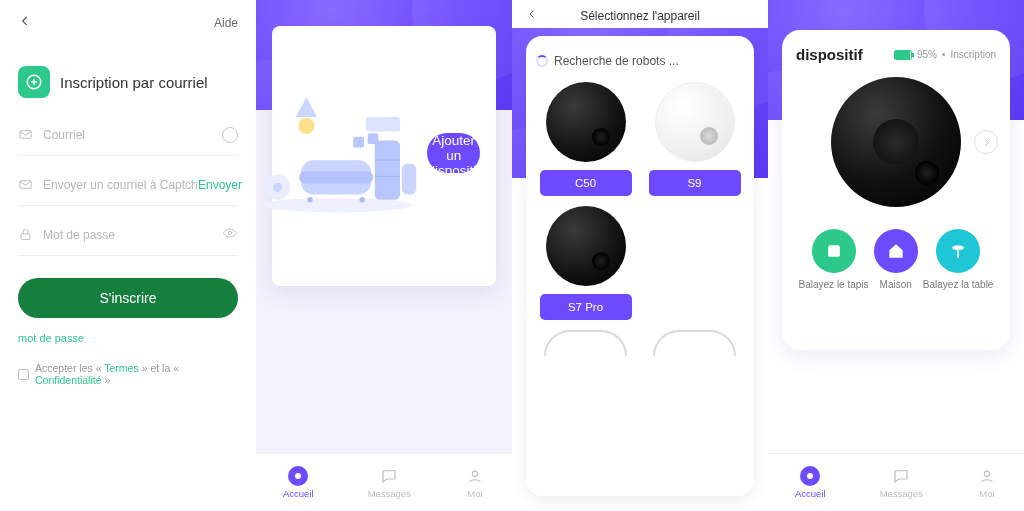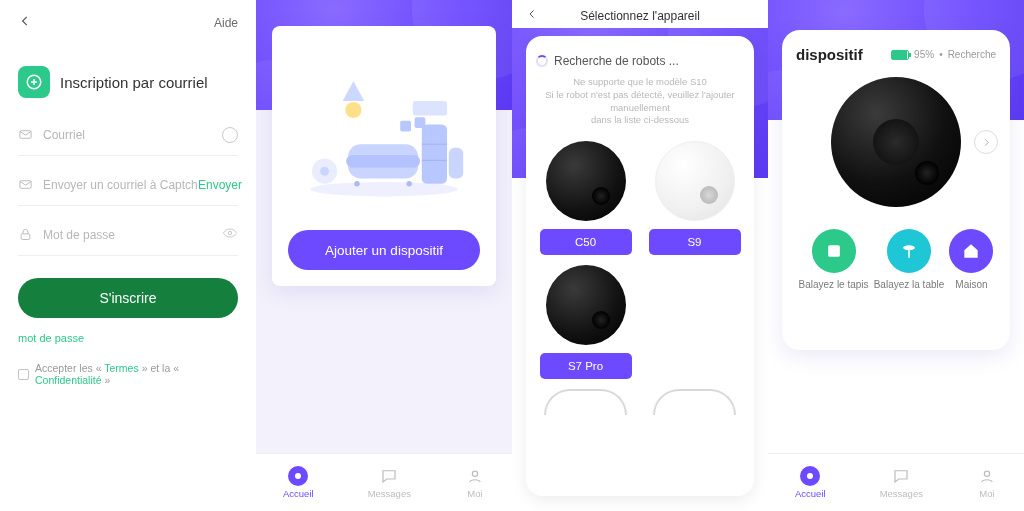--- a/index.html
+++ b/index.html
@@ -33,21 +33,21 @@
       background: radial-gradient(circle at 30% 10%, #8a6bff 0%, #6d4aff 60%, #5a39f2 100%);
       overflow:hidden;}
   .purple-bg::before, .purple-bg::after{content:"";position:absolute;border-radius:50%;}
   .purple-bg::before{width:140px;height:140px;background:rgba(255,255,255,.07);top:-60px;right:-40px;}
   .purple-bg::after{width:90px;height:90px;background:rgba(255,255,255,.06);bottom:-40px;left:-30px;}
 
   
   .s2 { background:#f3f1fb; }
   .s2 .purple-bg{height:110px;}
   .s2-card { position:relative; margin:26px 16px 0; background:#fff; border-radius:8px; height:260px;
-      display:flex; flex-direction:column; align-items:center; justify-content:flex-end; padding:18px 16px 16px;
+      display:flex; align-items:center; justify-content:flex-end; padding:18px 16px 24px;
       box-shadow:0 6px 22px rgba(90,70,200,.12);}
   .s2-illus { width: 100%; flex: 1; display:flex; align-items:center; justify-content:center; }
   .s2-illus svg { width: 180px; height: 130px; }
   .s2-btn { background:#6d4aff; color:#fff; border:none; border-radius:22px; height:40px; width:100%; font-size:13.5px; font-weight:500;}
 
   
   .navbar { position:absolute; bottom:0; left:0; right:0; height:58px; background:#fff; border-top:1px solid #eee;
     display:flex; justify-content:space-around; align-items:center;}
   .nav-item { display:flex; flex-direction:column; align-items:center; gap:2px; font-size:9.5px; color:#bdbdbd;}
   .nav-item.active{ color:#6d4aff;}
@@ -236,25 +236,20 @@
           <polyline points="15 5 8 12 15 19"></polyline>
         </svg></span>
     <span class="ttl">Sélectionnez l'appareil</span>
   </div>
   <div class="purple-bg" style="top:28px;"></div>
   <div class="s3-card">
     <div class="s3-search">
       <span class="spin"></span>
       <span>Recherche de robots ...</span>
     </div>
-    <div class="s3-note">
-      <div>Ne supporte que le modèle S10</div>
-      <div>Si le robot n'est pas détecté, veuillez l'ajouter manuellement</div>
-      <div>dans la liste ci-dessous</div>
-    </div>
     <div class="s3-grid">
       <div class="s3-cell">
         <div class="robot black"></div>
         <button class="s3-label">C50</button>
       </div>
       <div class="s3-cell">
         <div class="robot white"></div>
         <button class="s3-label">S9</button>
       </div>
       <div class="s3-cell">
@@ -273,57 +268,57 @@
   <div class="purple-bg"></div>
   <div class="s4-card">
     <div class="s4-head">
       <span class="s4-name">dispositif</span>
       <span class="s4-status">
         <span class="batt">
             <i></i>
           </span>
         <span>95%</span>
         <span>•</span>
-        <span>Recherche</span>
+        <span>Inscription</span>
       </span>
     </div>
     <div class="s4-robot-wrap">
       <div class="s4-robot"></div>
       <span class="s4-arrow">
         <svg viewBox="0 0 24 24">
             <polyline points="9 5 16 12 9 19"></polyline>
           </svg>
       </span>
     </div>
     <div class="s4-actions">
       <div class="s4-act">
         <span class="circ green">
             <svg viewBox="0 0 24 24">
               <rect x="5" y="5" width="14" height="14" rx="2"></rect>
             </svg>
           </span>
         <span>Balayez le tapis</span>
       </div>
       <div class="s4-act">
+        <span class="circ purple">
+            <svg viewBox="0 0 24 24">
+              <path d="M4 11 12 4l8 7v9H4z"></path>
+            </svg>
+          </span>
+        <span>Maison</span>
+      </div>
+      <div class="s4-act">
         <span class="circ teal">
             <svg viewBox="0 0 24 24">
               <ellipse cx="12" cy="8" rx="7" ry="3"></ellipse>
               <line x1="12" y1="11" x2="12" y2="20" stroke="#fff" stroke-width="2"></line>
             </svg>
           </span>
         <span>Balayez la table</span>
       </div>
-      <div class="s4-act">
-        <span class="circ purple">
-            <svg viewBox="0 0 24 24">
-              <path d="M4 11 12 4l8 7v9H4z"></path>
-            </svg>
-          </span>
-        <span>Maison</span>
-      </div>
     </div>
   </div>
   <div class="navbar">
     <div class="nav-item active">
       <span class="ic dot">
           <svg viewBox="0 0 24 24">
             <circle cx="12" cy="12" r="4" fill="#fff" stroke="none"></circle>
           </svg>
         </span>
       <span>Accueil</span>

